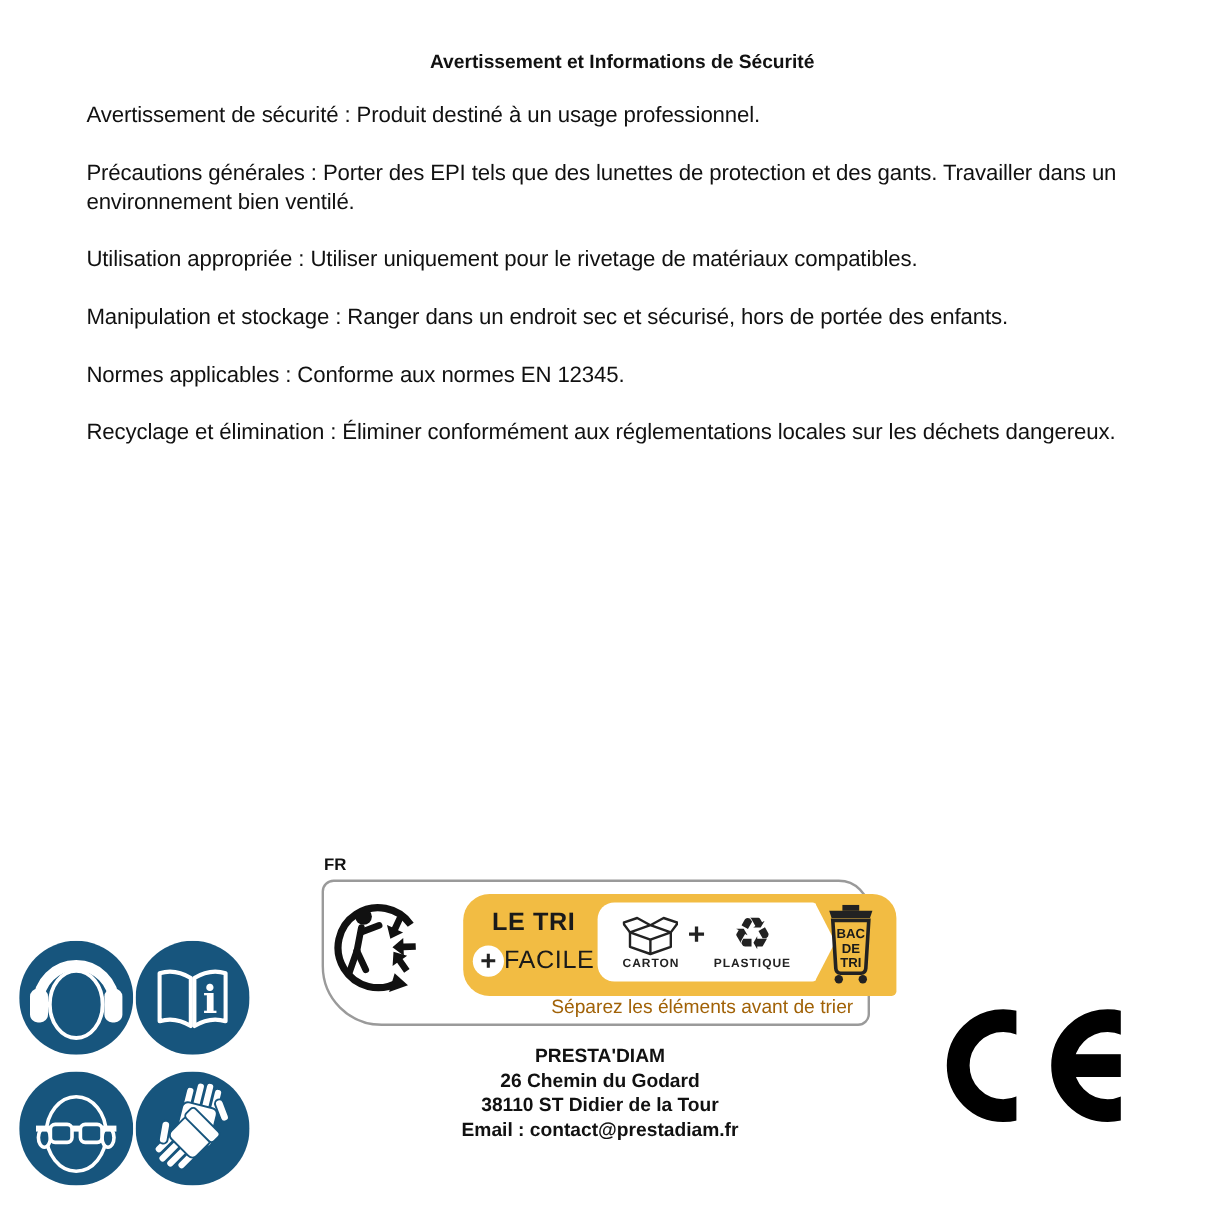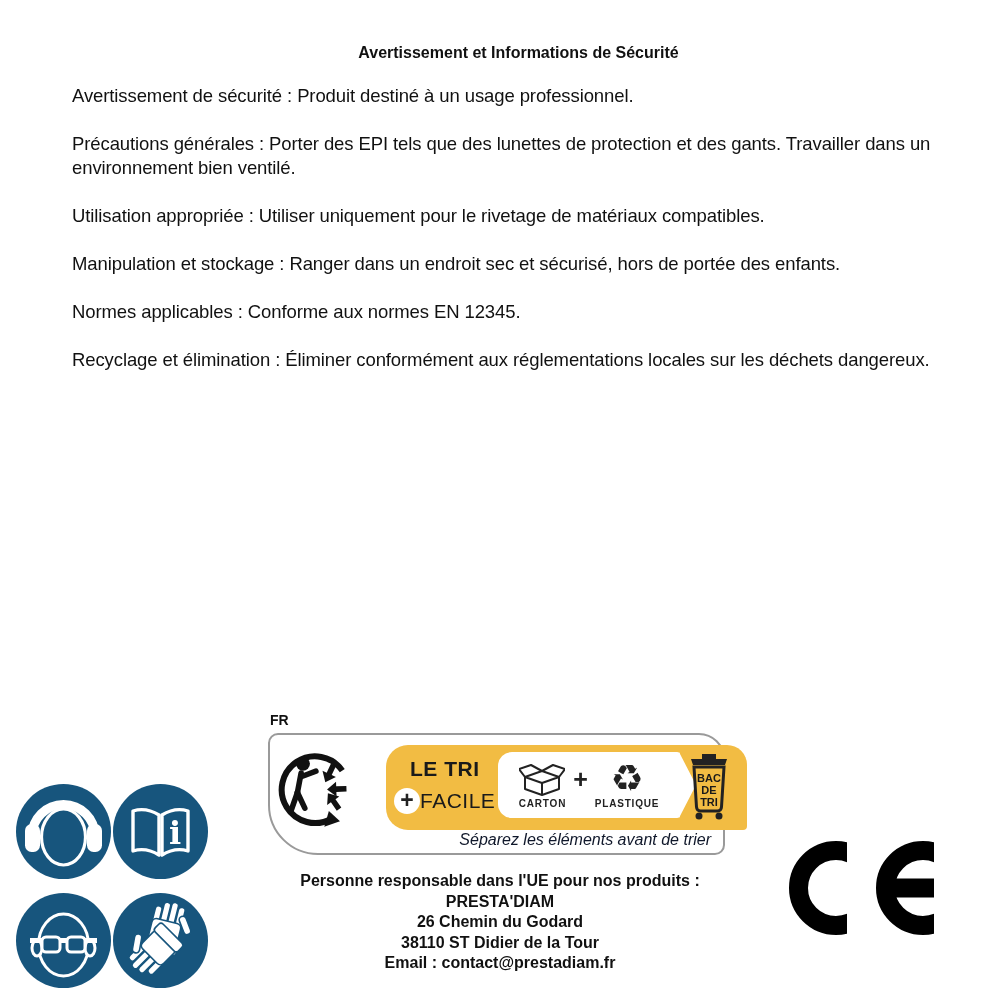--- a/index.html
+++ b/index.html
@@ -57,22 +57,22 @@
   .arrow-tip{
     position:absolute;left:293px;top:7px;width:17px;height:66px;background:#fff;
     clip-path:polygon(0 0,100% 50%,0 100%);
   }
   .mat-col{display:flex;flex-direction:column;align-items:center;}
   .mat-label{font-size:10px;font-weight:700;letter-spacing:0.8px;color:#222;margin-top:1px;}
   .mat-plus{font-size:25px;font-weight:900;color:#222;padding-bottom:12px;}
   .recycle-glyph{font-size:37px;line-height:36px;color:#222;}
   .bin{position:absolute;left:302px;top:9px;}
   .tagline{
-    position:absolute;right:12px;top:96px;font-size:16px;font-style:italic;
-    font-weight:500;color:#0f172a;white-space:nowrap;
+    position:absolute;right:12px;top:96px;font-size:16px;
+    font-weight:500;color:#a16207;white-space:nowrap;
   }
   
   .responsible{
     position:absolute;left:240px;top:871px;width:520px;text-align:center;
     font-weight:bold;font-size:16px;line-height:20.5px;color:#111;
   }
   
   .ce{position:absolute;left:788px;top:838px;}
 </style>
 </head>
@@ -191,21 +191,20 @@
       <text x="21" y="28" text-anchor="middle" font-family="Liberation Sans, sans-serif" font-weight="bold" font-size="11" fill="#1a1a1a">BAC</text>
       <text x="21" y="40" text-anchor="middle" font-family="Liberation Sans, sans-serif" font-weight="bold" font-size="11" fill="#1a1a1a">DE</text>
       <text x="21" y="52" text-anchor="middle" font-family="Liberation Sans, sans-serif" font-weight="bold" font-size="11" fill="#1a1a1a">TRI</text>
     </svg>
   </div>
 
   <div class="tagline">Séparez les éléments avant de trier</div>
 </div>
 
 <div class="responsible">
-  <div>Personne responsable dans l'UE pour nos produits :</div>
   <div>PRESTA'DIAM</div>
   <div>26 Chemin du Godard</div>
   <div>38110 ST Didier de la Tour</div>
   <div>Email : contact@prestadiam.fr</div>
 </div>
 
 <div class="ce" aria-label="CE">
   <svg width="150" height="100" viewBox="0 0 150 100">
     <defs>
       <clipPath id="clipC">

